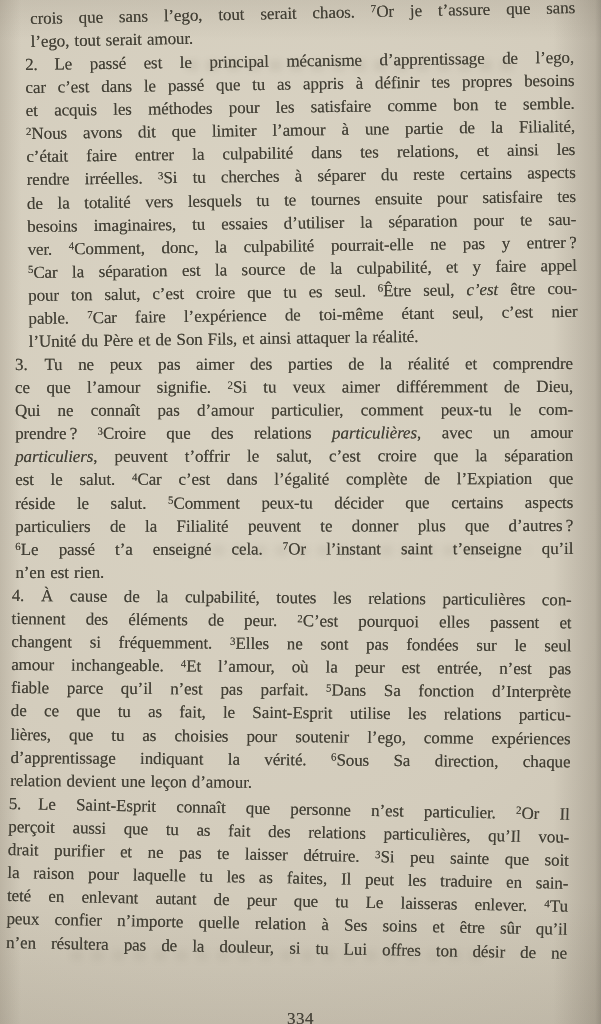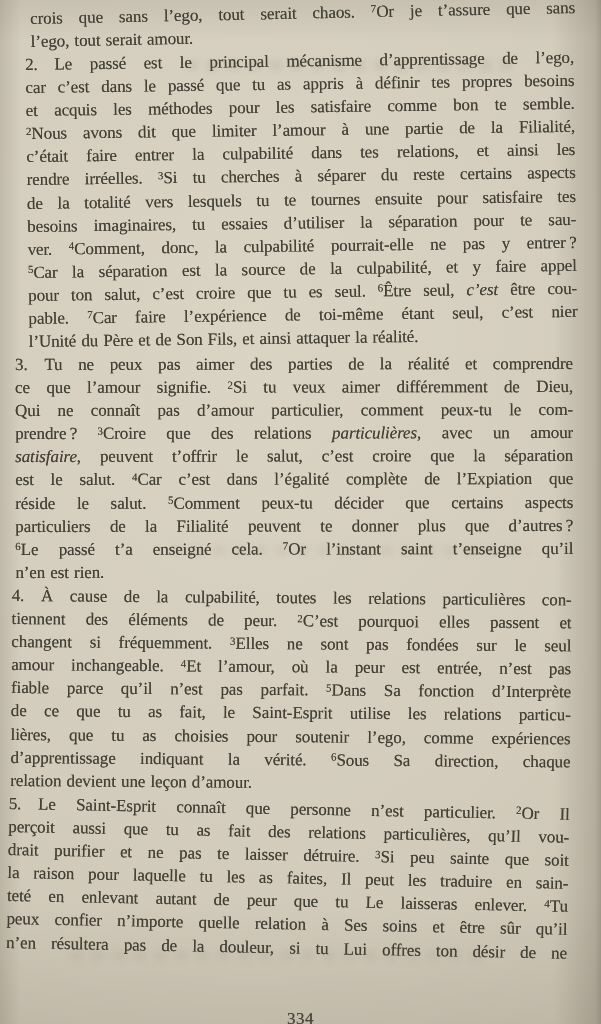--- a/index.html
+++ b/index.html
@@ -75,21 +75,21 @@
         <div class="line"><sup>5</sup>Car la séparation est la source de la culpabilité, et y faire appel</div>
         <div class="line">pour ton salut, c’est croire que tu es seul. <sup>6</sup>Être seul, <i>c’est</i> être cou-</div>
         <div class="line">pable. <sup>7</sup>Car faire l’expérience de toi-même étant seul, c’est nier</div>
         <div class="line endline">l’Unité du Père et de Son Fils, et ainsi attaquer la réalité.</div>
       </div>
       <div class="para p3">
         <div class="line">3.  Tu ne peux pas aimer des parties de la réalité et comprendre</div>
         <div class="line">ce que l’amour signifie. <sup>2</sup>Si tu veux aimer différemment de Dieu,</div>
         <div class="line">Qui ne connaît pas d’amour particulier, comment peux-tu le com-</div>
         <div class="line">prendre ? <sup>3</sup>Croire que des relations <i>particulières</i>, avec un amour</div>
-        <div class="line"><i>satisfaire</i>, peuvent t’offrir le salut, c’est croire que la séparation</div>
+        <div class="line"><i>particuliers</i>, peuvent t’offrir le salut, c’est croire que la séparation</div>
         <div class="line">est le salut. <sup>4</sup>Car c’est dans l’égalité complète de l’Expiation que</div>
         <div class="line">réside le salut. <sup>5</sup>Comment peux-tu décider que certains aspects</div>
         <div class="line">particuliers de la Filialité peuvent te donner plus que d’autres ?</div>
         <div class="line"><sup>6</sup>Le passé t’a enseigné cela. <sup>7</sup>Or l’instant saint t’enseigne qu’il</div>
         <div class="line endline">n’en est rien.</div>
       </div>
       <div class="para p4">
         <div class="line">4.  À cause de la culpabilité, toutes les relations particulières con-</div>
         <div class="line">tiennent des éléments de peur. <sup>2</sup>C’est pourquoi elles passent et</div>
         <div class="line">changent si fréquemment. <sup>3</sup>Elles ne sont pas fondées sur le seul</div>

